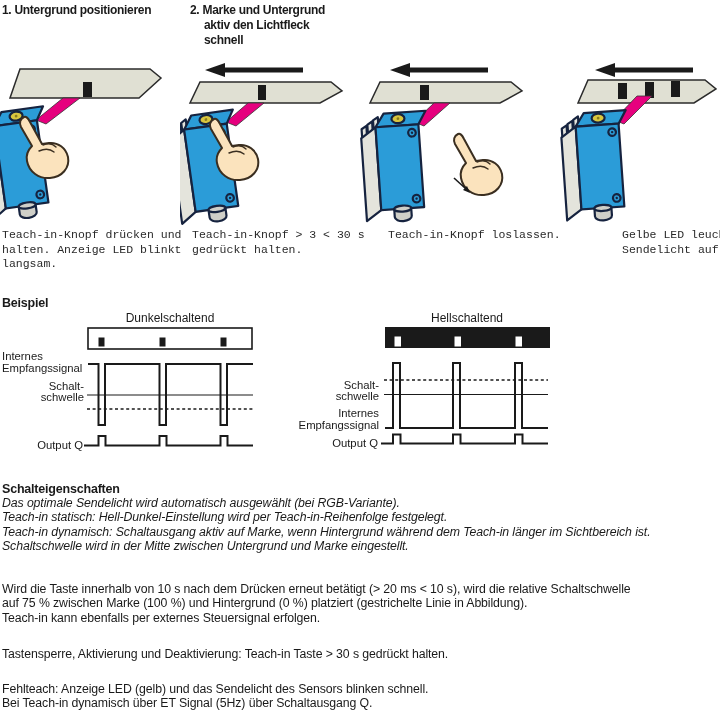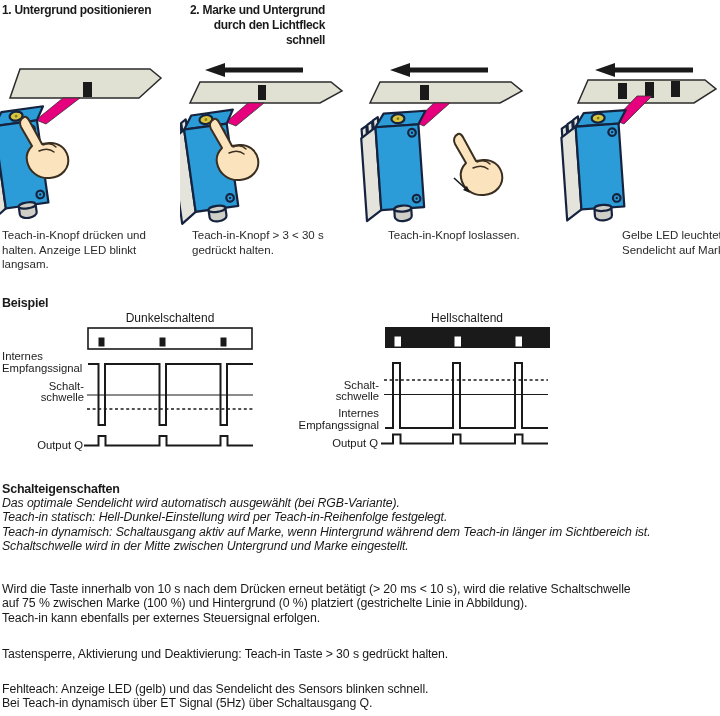--- a/index.html
+++ b/index.html
@@ -1,40 +1,40 @@
 <!DOCTYPE html>
 <html><head>
 <meta charset="utf-8">
 <style>
   html,body{margin:0;padding:0;background:#fff;}
   .page{position:relative;width:720px;height:716px;background:#ffffff;overflow:hidden;
         font-family:"Liberation Sans",sans-serif;color:#1a1a1a;}
   .abs{position:absolute;}
-  .step-heading{font-size:12px;font-weight:700;letter-spacing:-0.3px;line-height:15px;white-space:nowrap;text-align:right;}
+  .step-heading{font-size:12px;font-weight:700;letter-spacing:-0.3px;line-height:15px;white-space:nowrap;}
   .step-heading .indent{margin-left:14px;}
-  .caption{font-size:11.5px;line-height:14.5px;color:#2a2a2a;}
+  .caption{font-size:11.5px;line-height:14.5px;color:#2a2a2a;font-family:Liberation Mono, monospace;}
   .caption div{white-space:nowrap;}
   .section-heading{font-size:12.5px;font-weight:700;letter-spacing:-0.2px;white-space:nowrap;}
   .bodytext{font-size:12.3px;line-height:14.4px;letter-spacing:-0.1px;}
   .bodytext div{white-space:nowrap;}
   svg text{font-family:"Liberation Sans",sans-serif;fill:#1a1a1a;}
   .diag-label{font-size:11.3px;}
   .diag-title{font-size:12px;}
 </style>
 </head>
 <body>
 
 <div class="page">
 
   <div class="abs step-heading" style="left:2px;top:3px;">
     <div>1. Untergrund positionieren</div>
   </div>
   <div class="abs step-heading" style="left:190px;top:3px;">
     <div>2. Marke und Untergrund</div>
-    <div class="indent">durch den Lichtfleck</div>
+    <div class="indent">aktiv den Lichtfleck</div>
     <div class="indent">schnell</div>
   </div>
 
   <svg class="abs" style="left:0;top:56px;" width="180" height="170" viewBox="0 0 180 170">
     <defs>
       <g id="sensor" stroke="#16233F" stroke-width="2.2" stroke-linejoin="round" stroke-linecap="round">
         <polygon points="3,27 3,17 8,14 8,24" fill="#E4E4DC"></polygon>
         <polygon points="9,23 9,13 14,10 14,20" fill="#E4E4DC"></polygon>
         <polygon points="15,19 15,9 20,6 20,16" fill="#E4E4DC"></polygon>
         <polygon points="2,26 17,16 17,99 2,109" fill="#E4E4DC"></polygon>

